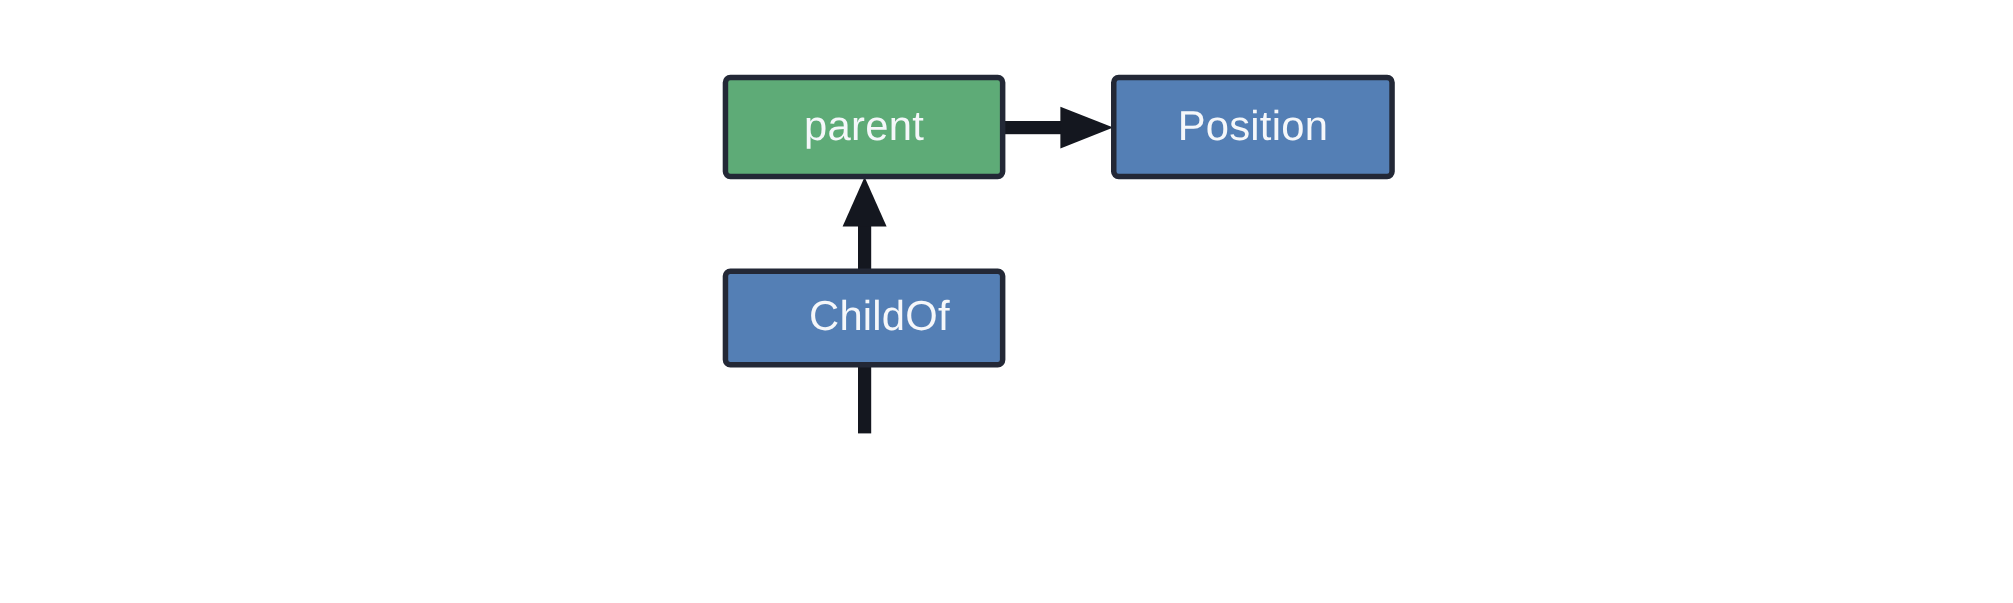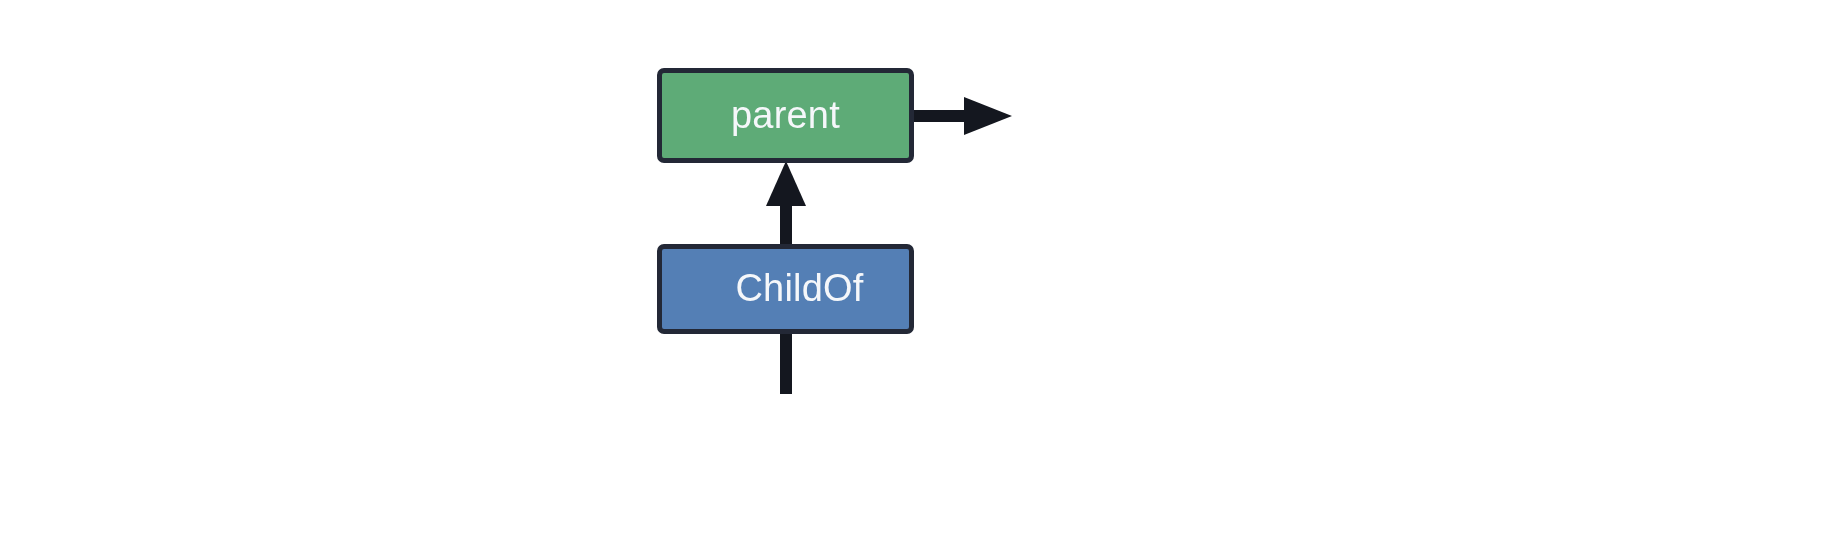--- a/index.html
+++ b/index.html
@@ -79,19 +79,22 @@
   <div class="edge" style="left:778px; top:330px; width:16px; height:64px;">
     <svg width="16" height="64" viewBox="0 0 16 64" xmlns="http://www.w3.org/2000/svg">
       <rect x="2" y="0" width="12" height="64" fill="#14171f"></rect>
     </svg>
   </div>
 
   <div class="node entity" style="left:657px; top:68px; width:257px; height:95px;">
     <span class="node-label">parent</span>
   </div>
 
+  <div class="node component" style="left:1010px; top:68px; width:258px; height:95px;">
+    <span class="node-label">Position</span>
+  </div>
 
   <div class="node component" style="left:657px; top:244px; width:257px; height:90px;padding-left:28px;">
     <span class="node-label">ChildOf</span>
   </div>
 
 
 </div>
 
 </body></html>

